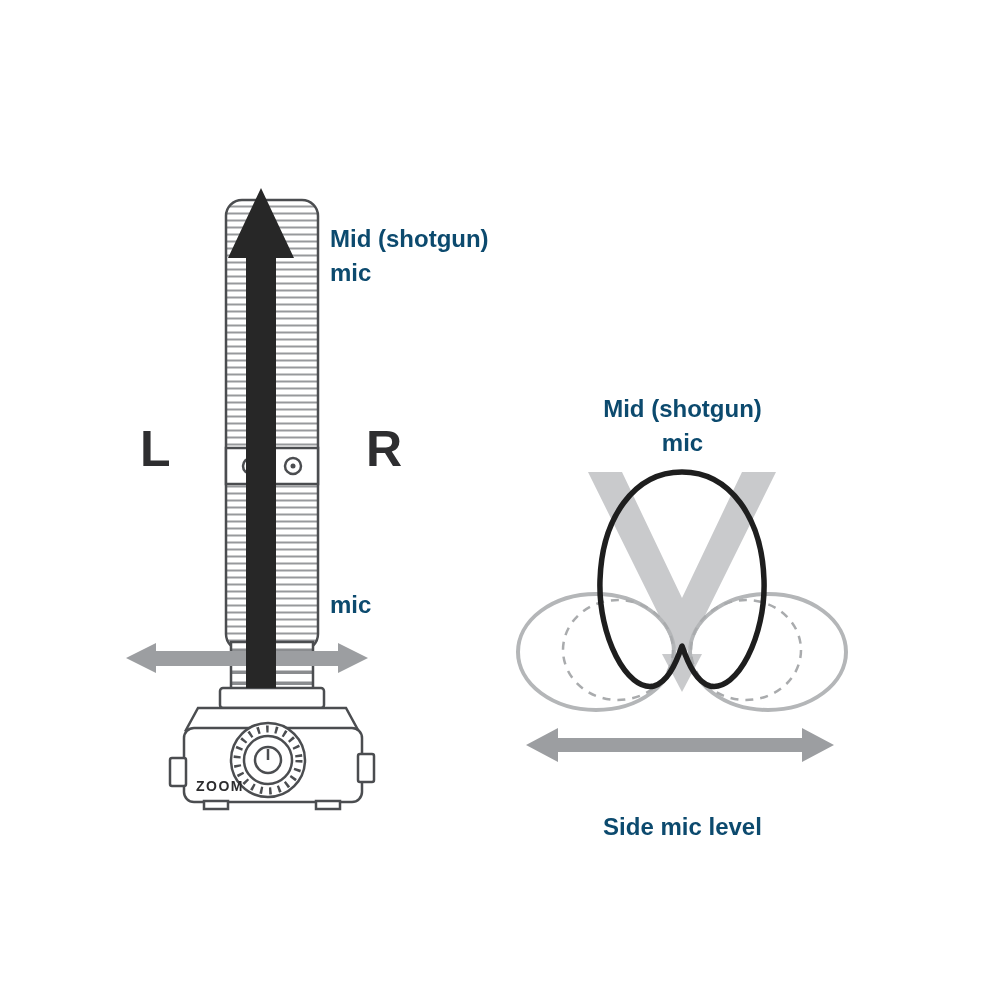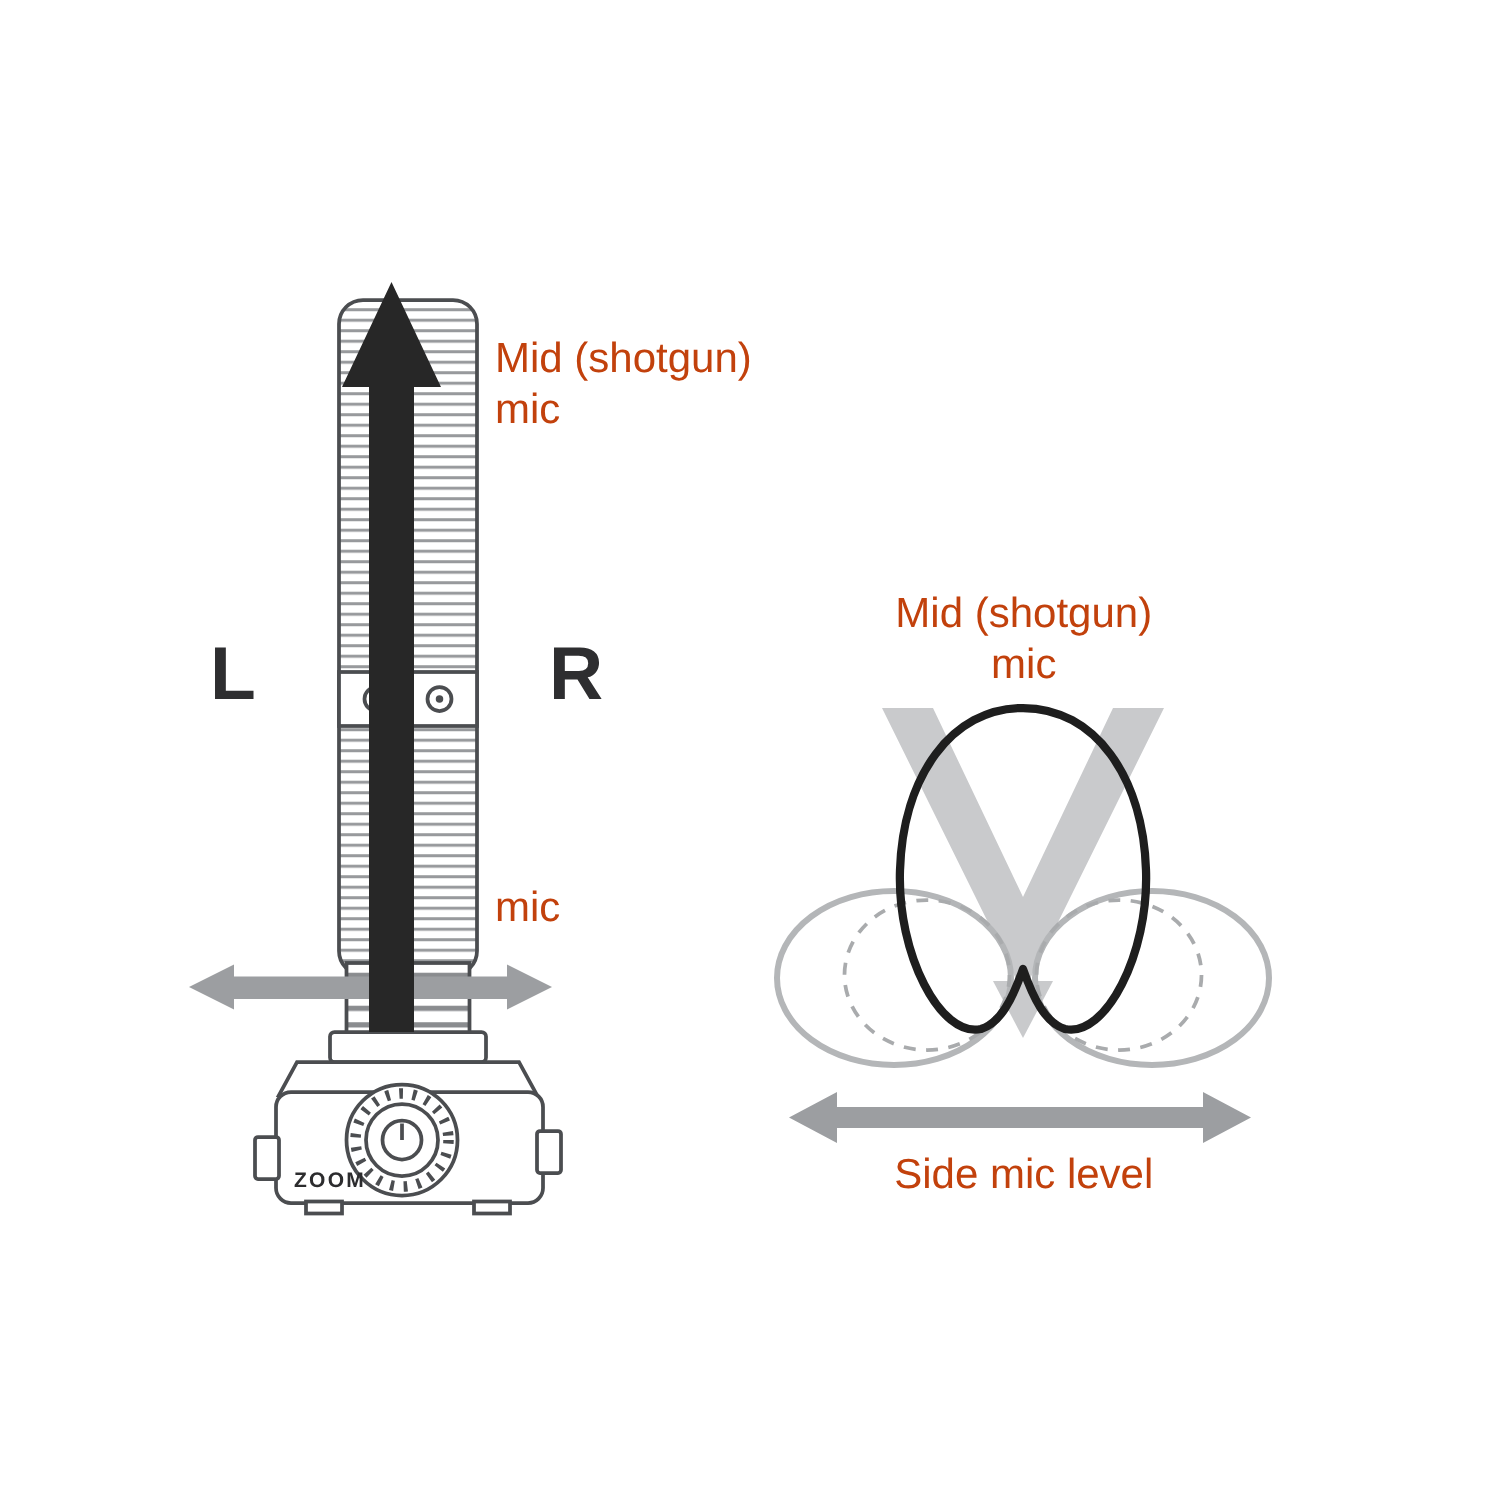--- a/index.html
+++ b/index.html
@@ -7,23 +7,23 @@
     position: relative;
     width: 1000px;
     height: 1000px;
     background: #ffffff;
     overflow: hidden;
     font-family: "Liberation Sans", sans-serif;
   }
   .abs { position: absolute; }
   .label {
     position: absolute;
-    color: #c2410c;
-    font-weight: normal;
-    font-size: 28px;
+    color: #0c4a6e;
+    font-weight: bold;
+    font-size: 24px;
     line-height: 30px;
     white-space: nowrap;
   }
   .label.center { text-align: center; white-space: normal; }
   .channel {
     position: absolute;
     color: #2e2e30;
     font-weight: 800;
     font-size: 50px;
     line-height: 50px;
@@ -96,15 +96,15 @@
     <ellipse cx="118" cy="210" rx="55" ry="50" fill="none" stroke-width="2.5" stroke-dasharray="8 7" stroke="#a9abad"></ellipse>
     <ellipse cx="246" cy="210" rx="55" ry="50" fill="none" stroke-width="2.5" stroke-dasharray="8 7" stroke="#a9abad"></ellipse>
 
     <path fill="none" stroke-width="5.5" stroke-linejoin="round" stroke-linecap="round" stroke="#1e1e1e" d="M 182 206 C 175 226, 167 242, 154 246 C 127 252, 98 196, 100 140 C 102 78, 134 32, 182 32 C 230 32, 262 78, 264 140 C 266 196, 237 252, 210 246 C 197 242, 189 226, 182 206 Z"></path>
 
     <polygon fill="#9c9ea1" points="26,305 58,288 58,298 302,298 302,288 334,305 302,322 302,312 58,312 58,322"></polygon>
   </svg>
 
   <div class="label center" style="left:555px; top:394px; width:255px;">Mid (shotgun)</div>
   <div class="label center" style="left:555px; top:428px; width:255px;">mic</div>
-  <div class="label center" style="left:545px; top:768px; width:275px;">Side mic level</div>
+  <div class="label center" style="left:545px; top:812px; width:275px;">Side mic level</div>
 
 </div>
 
 </body></html>

